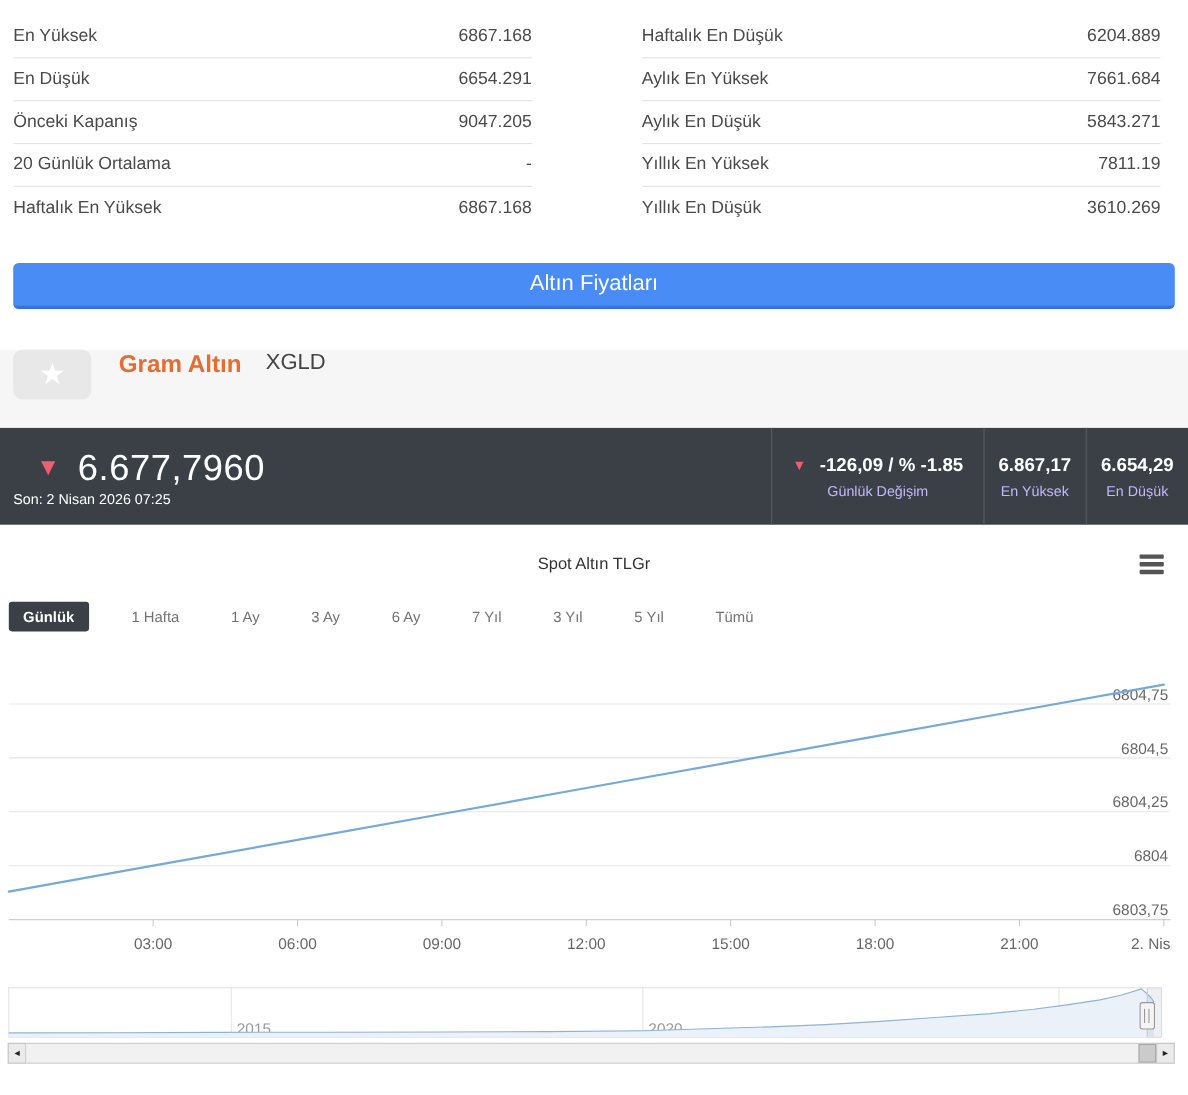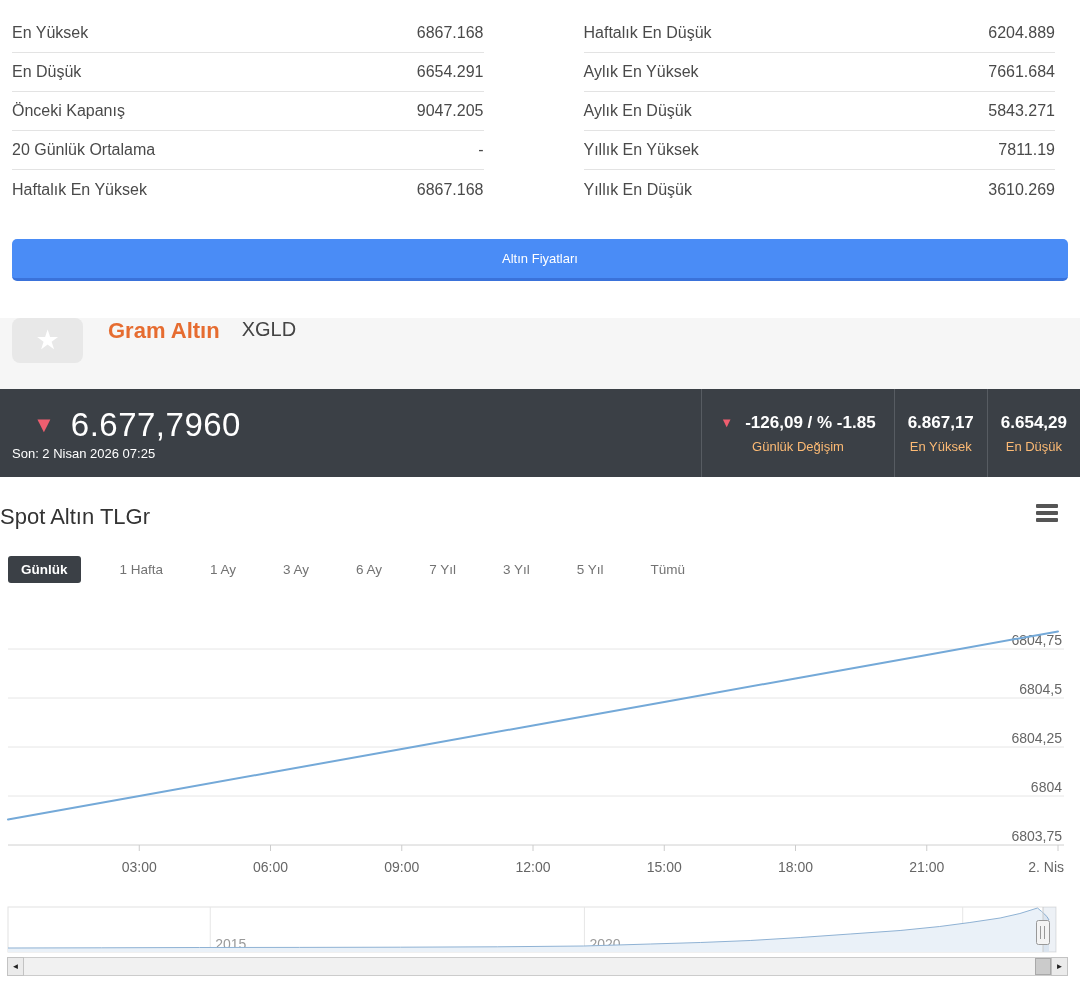--- a/index.html
+++ b/index.html
@@ -10,21 +10,21 @@
   .quote-table { display: flex; padding: 14px 25px 0 12px; gap: 100px; }
   .qcol { flex: 1; }
   .qrow { height: 39px; display: flex; justify-content: space-between; align-items: center;
           border-bottom: 1px solid #e3e3e3; font-size: 16px; color: #4a4a4a; }
   .qrow:last-child { border-bottom: none; }
   .qrow .qval { text-align: right; }
 
   
   .prices-btn { display: block; margin: 30px 12px 0; width: calc(100% - 24px); height: 42px;
                 background: #4a8cf6; border: none; border-bottom: 3px solid #3a72da; border-radius: 5px;
-                color: #fff; font-size: 13px; font-family: inherit; cursor: pointer; }
+                color: #fff; font-size: 20px; font-family: inherit; cursor: pointer; }
 
   
   .instrument-row { margin-top: 37px; background: #f6f6f6; height: 71px; display: flex;
                     align-items: flex-start; padding-left: 12px; }
   .fav-btn { width: 71px; height: 45px; border: none; border-radius: 8px; background: #e8e8e8;
              color: #fff; font-size: 27px; display: flex; align-items: center; justify-content: center;
              cursor: pointer; line-height: 1; }
   .iname { margin-left: 25px; color: #e66c30; font-weight: bold; font-size: 22px; }
   .icode { margin-left: 22px; color: #444; font-size: 20px; }
 
@@ -33,25 +33,25 @@
   .t-left { flex: 1; display: flex; flex-direction: column; justify-content: center; padding-left: 12px; }
   .price-row { display: flex; align-items: center; gap: 16px; margin-left: 21px; }
   .arrow-big { color: #ee5e6f; font-size: 22px; line-height: 1; }
   .price { font-size: 33px; font-weight: normal; letter-spacing: .5px; }
   .last-update { font-size: 13px; margin-top: 2px; }
   .t-sec { border-left: 1px solid #575c62; display: flex; flex-direction: column; justify-content: center;
            align-items: center; gap: 6px; padding: 0 13px; }
   .t-change { padding: 0 18px; }
   .t-val { font-size: 17px; font-weight: bold; display: flex; align-items: center; gap: 12px; }
   .arrow-small { color: #ee5e6f; font-size: 13px; line-height: 1; }
-  .t-label { font-size: 13px; color: #fdba74; }
+  .t-label { font-size: 13px; color: #c4b5fd; }
 
   
   .chart-card { position: relative; padding-top: 27px; }
-  .chart-title { text-align: left; font-size: 22px; color: #333; }
+  .chart-title { text-align: center; font-size: 15px; color: #333; }
   .menu-icon { position: absolute; right: 22px; top: 27px; width: 22px; cursor: pointer; }
   .menu-icon i { display: block; height: 4px; background: #555; border-radius: 1px; margin-bottom: 3px; }
   .menu-icon i:last-child { margin-bottom: 0; }
 
   .tabs { display: flex; align-items: center; margin: 26px 0 0 8px; gap: 19px; }
   .tab { color: #737373; font-size: 13.5px; padding: 6px 14px; cursor: pointer; white-space: nowrap; }
   .tab.active { background: #3b4046; color: #fff; font-weight: bold; border-radius: 3px;
                 padding: 6px 13px; margin-right: 6px; }
 
   #main-chart { display: block; margin-top: 12px; }

